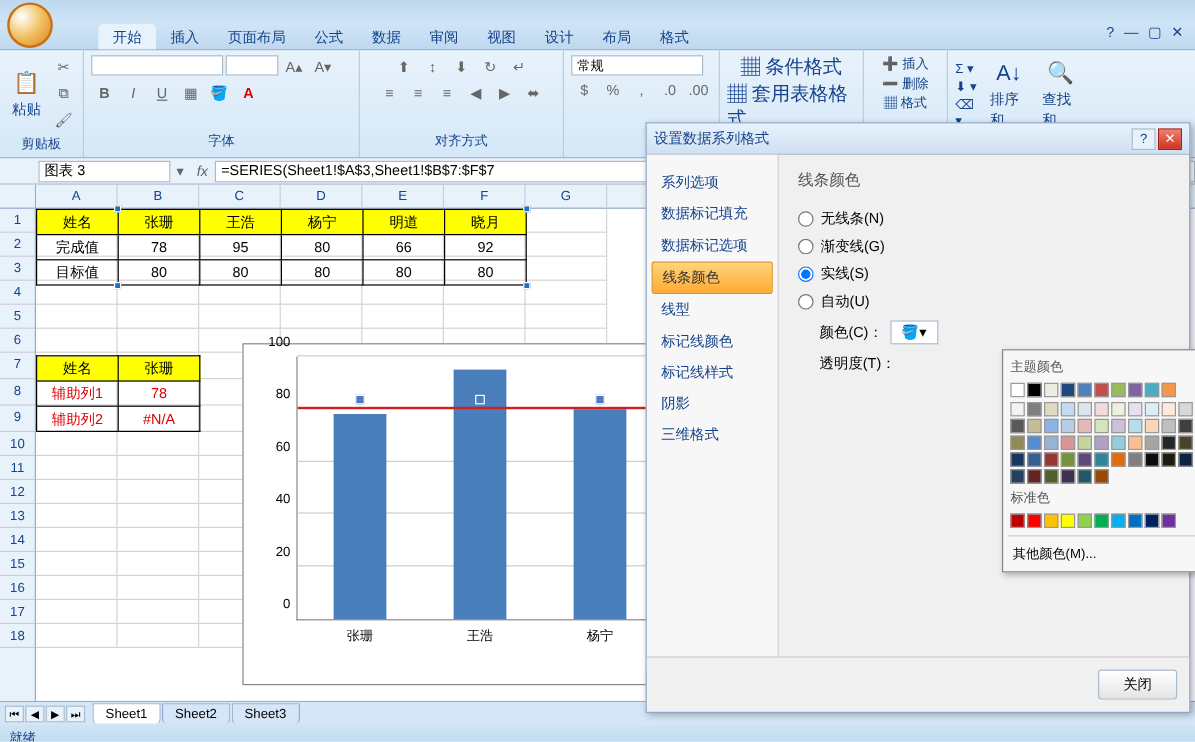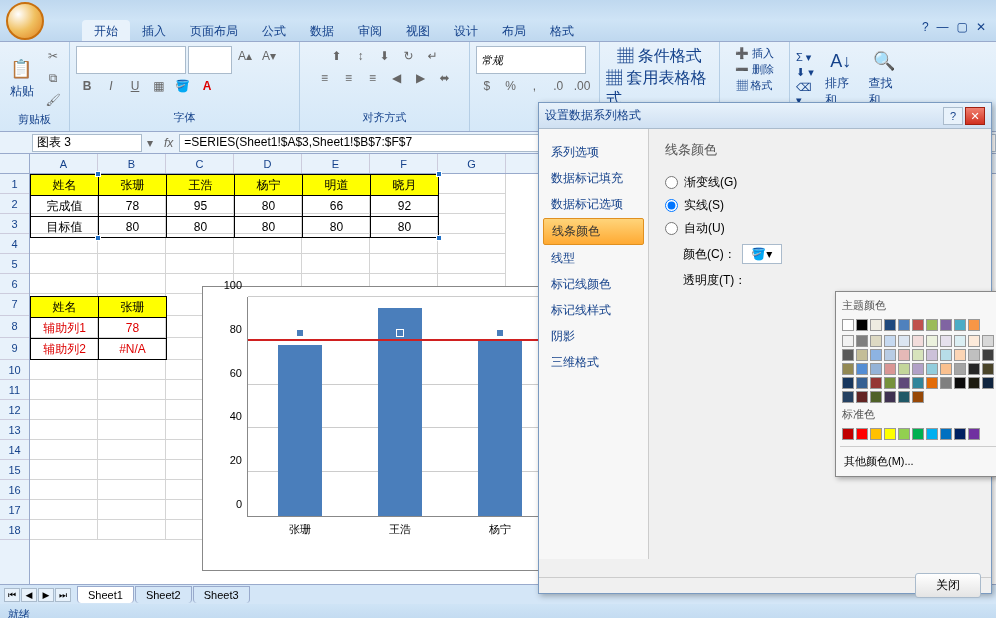--- a/index.html
+++ b/index.html
@@ -19,21 +19,21 @@
 
 .ribbon-body { height: 90px; background: linear-gradient(#e8f2fb, #d5e8f8); display: flex; border-bottom: 1px solid #9ac; }
 .ribbon-group { border-right: 1px solid #b5cee5; padding: 4px 6px; display: flex; flex-direction: column; justify-content: space-between; }
 .ribbon-group-label { text-align: center; color: #15428b; font-size: 11px; padding: 2px; }
 .ribbon-controls { display: flex; gap: 4px; align-items: center; height: 66px; }
 .big-btn { display: flex; flex-direction: column; align-items: center; gap: 2px; padding: 2px 4px; color: #15428b; cursor: pointer; }
 .big-btn .icon { width: 24px; height: 24px; display: flex; align-items: center; justify-content: center; font-size: 18px; }
 .small-grid { display: flex; flex-direction: column; gap: 2px; }
 .small-row { display: flex; gap: 2px; }
 .small-btn { width: 22px; height: 20px; border: 1px solid transparent; display: flex; align-items: center; justify-content: center; color: #666; cursor: pointer; font-size: 12px; border-radius: 2px; }
-.combo { height: 28px; border: 1px solid #abc; background: white; padding: 0 4px; display: flex; align-items: center; font-size: 11px; font-style: italic; }
+.combo { height: 17px; border: 1px solid #abc; background: white; padding: 0 4px; display: flex; align-items: center; font-size: 11px; }
 
 
 .formula-row { height: 22px; background: #e8f2fb; display: flex; border-bottom: 1px solid #9ac; align-items: center; }
 .name-box { width: 110px; background: white; border: 1px solid #abc; height: 18px; padding: 0 4px; display: flex; align-items: center; margin-left: 32px; }
 .name-box-drop { width: 16px; text-align: center; color: #666; cursor: pointer; }
 .fx-label { padding: 0 6px; font-style: italic; color: #666; cursor: pointer; }
 .formula-input { flex: 1; background: white; border: 1px solid #abc; height: 18px; padding: 0 4px; }
 
 
 .sheet-area { position: relative; background: white; display: flex; height: 430px; }
@@ -82,21 +82,21 @@
 .dialog-body { display: flex; height: 430px; }
 .dialog-nav { width: 110px; border-right: 1px solid #ccc; padding: 10px 4px; background: #f7f7f7; }
 .dialog-nav-item { padding: 4px 8px; margin: 1px 0; cursor: pointer; color: #15428b; font-size: 12px; }
 .dialog-nav-item.active { background: linear-gradient(#ffd47a, #ffaa33); border: 1px solid #e09020; border-radius: 2px; color: #333; }
 .dialog-content { flex: 1; padding: 12px 16px; position: relative; }
 .dialog-content h3 { font-size: 13px; color: #555; margin-bottom: 12px; font-weight: normal; }
 .radio-row { display: flex; align-items: center; gap: 6px; padding: 3px 0; font-size: 12px; }
 .radio-row input { cursor: pointer; }
 .field-row { display: flex; align-items: center; gap: 6px; padding: 4px 0; margin-left: 18px; font-size: 12px; }
 .color-drop { width: 40px; height: 20px; border: 1px solid #abc; background: white; display: flex; align-items: center; justify-content: center; cursor: pointer; }
-.dialog-footer { position: absolute; bottom: 0; right: 0; left: 0; height: 16px; border-top: 1px solid #ccc; display: flex; justify-content: flex-end; align-items: center; padding: 0 10px; background: #f0f0f0; }
+.dialog-footer { position: absolute; bottom: 0; right: 0; left: 0; height: 46px; border-top: 1px solid #ccc; display: flex; justify-content: flex-end; align-items: center; padding: 0 10px; background: #f0f0f0; }
 .dialog-footer button { padding: 3px 20px; border: 1px solid #abc; background: linear-gradient(#fff,#e4e4e4); border-radius: 3px; cursor: pointer; font-size: 12px; }
 
 
 .color-picker { position: absolute; top: 162px; left: 186px; width: 168px; background: #f7f7f7; border: 1px solid #888; box-shadow: 2px 2px 5px rgba(0,0,0,0.3); padding: 4px; }
 .color-picker-label { font-size: 11px; color: #555; padding: 2px 2px 4px; }
 .color-swatches { display: flex; flex-wrap: wrap; gap: 2px; padding: 2px; }
 .swatch { width: 12px; height: 12px; border: 1px solid #999; cursor: pointer; }
 .color-picker-sep { height: 1px; background: #ccc; margin: 4px 0; }
 .color-picker-more { padding: 3px 4px; font-size: 11px; cursor: pointer; }
 
@@ -556,20 +556,24 @@
       <div class="dialog-nav-item">数据标记选项</div>
       <div class="dialog-nav-item active">线条颜色</div>
       <div class="dialog-nav-item">线型</div>
       <div class="dialog-nav-item">标记线颜色</div>
       <div class="dialog-nav-item">标记线样式</div>
       <div class="dialog-nav-item">阴影</div>
       <div class="dialog-nav-item">三维格式</div>
     </div>
     <div class="dialog-content">
       <h3>线条颜色</h3>
+      <div class="radio-row">
+          <input type="radio" name="lc" style="">
+          <label>无线条(N)</label>
+        </div>
       <div class="radio-row">
           <input type="radio" name="lc" style="">
           <label>渐变线(G)</label>
         </div>
       <div class="radio-row">
           <input type="radio" name="lc" checked="" style="">
           <label>实线(S)</label>
         </div>
       <div class="radio-row">
           <input type="radio" name="lc" style="">

